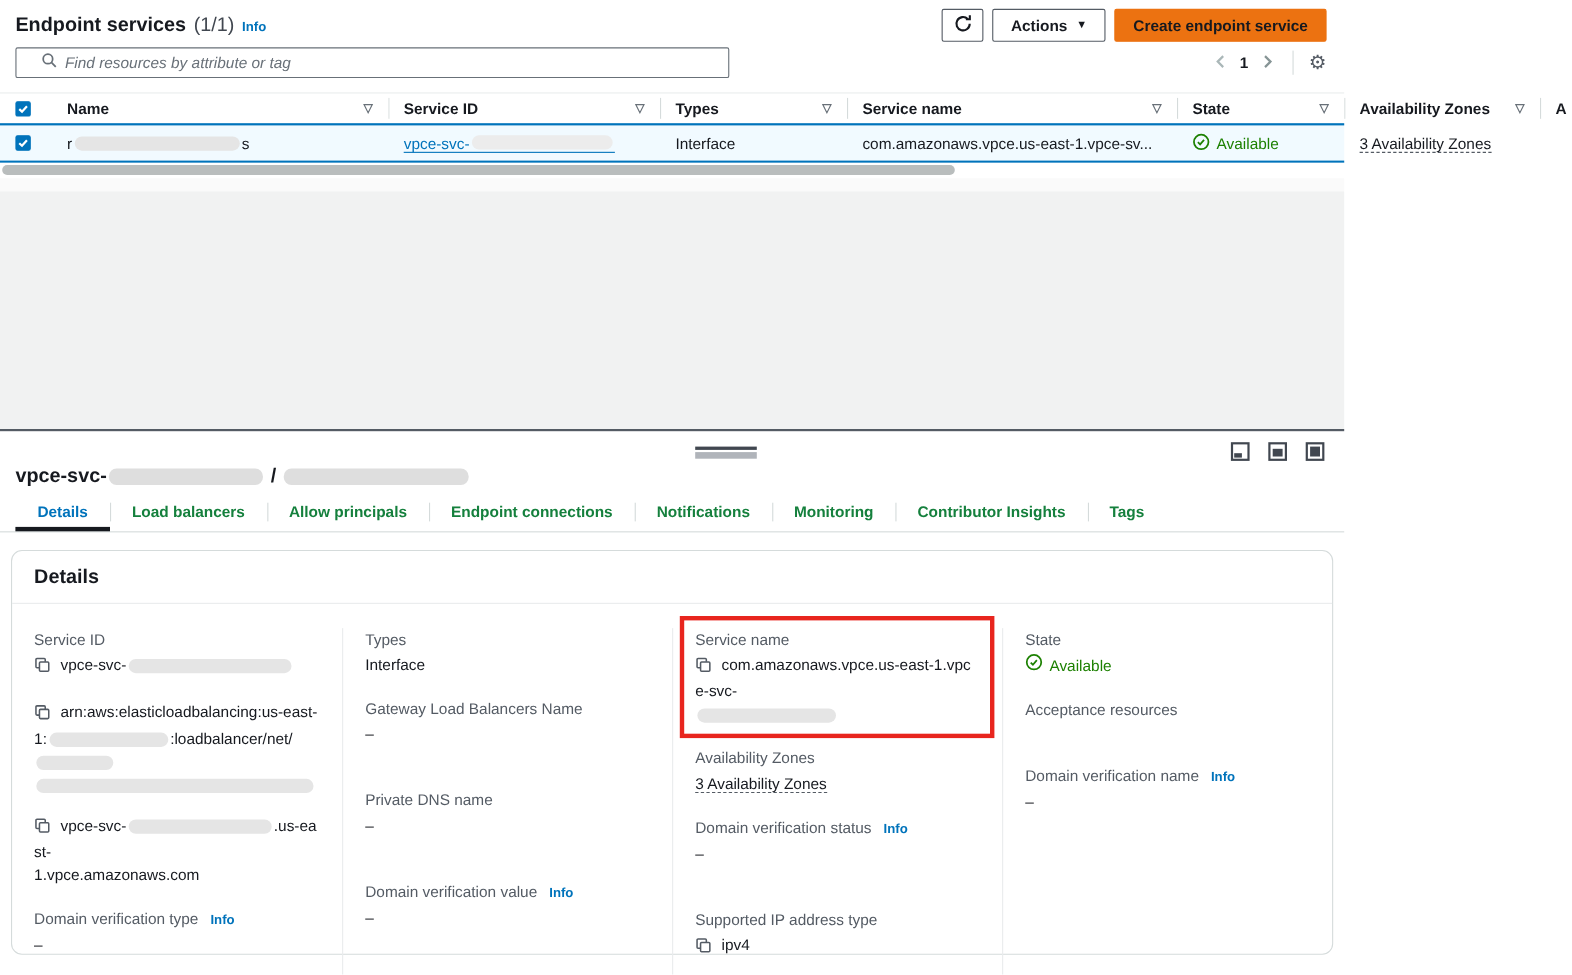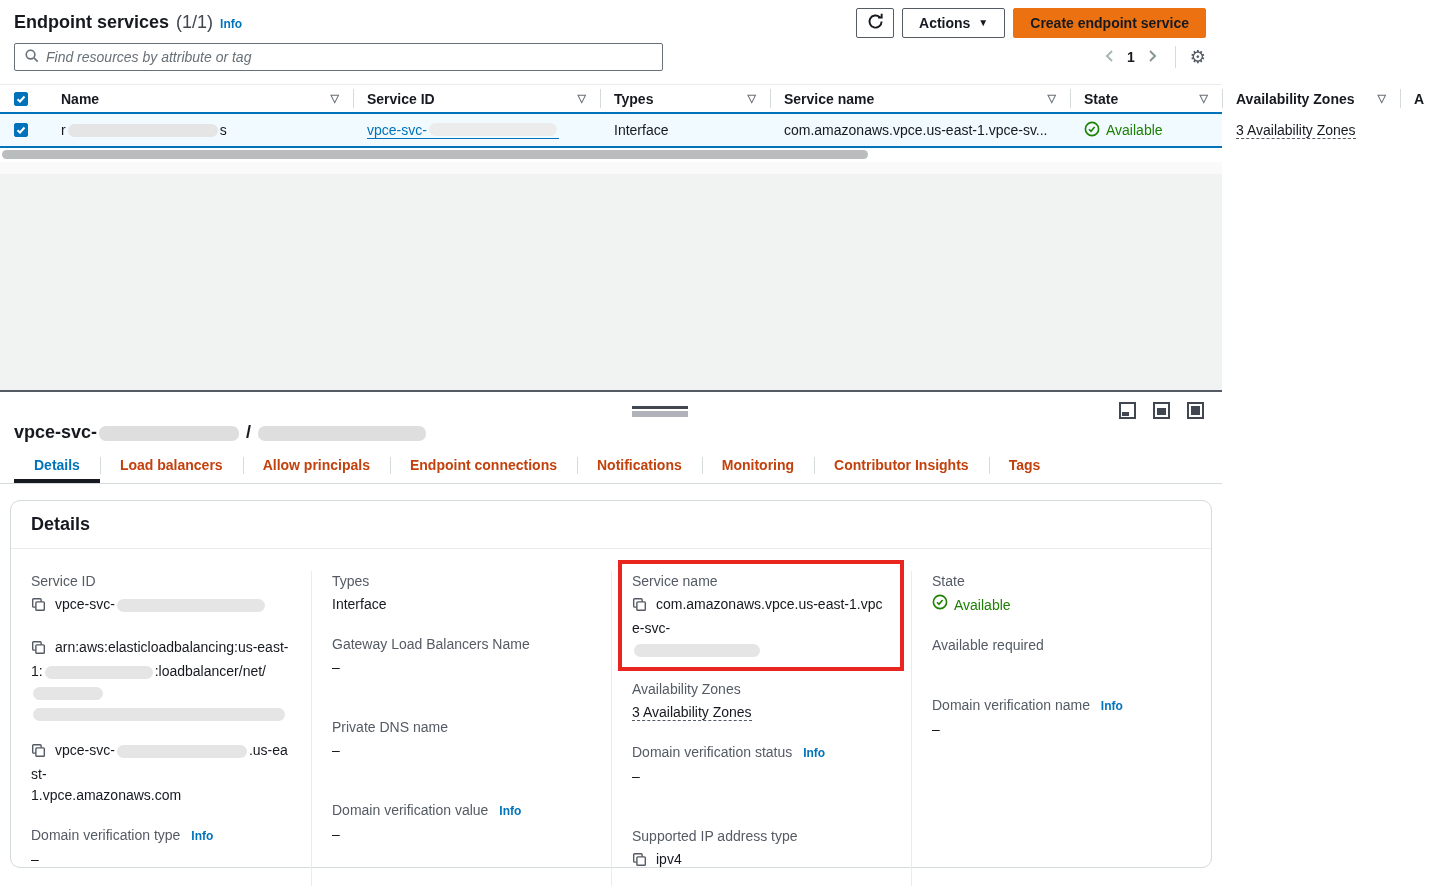--- a/index.html
+++ b/index.html
@@ -20,21 +20,21 @@
     display:flex; align-items:center; gap:8px; cursor:pointer;
     font-family:"Liberation Sans", sans-serif; }
   .btn-icon { width:38px; padding:0; justify-content:center; }
   .btn-primary { background:#ec7211; border-color:#ec7211; color:#16191f; }
   .caret { font-size:10px; color:#16191f; }
 
   
   .controls-row { display:flex; justify-content:space-between; align-items:center;
     padding:2px 16px 0 14px; height:32px; }
   .search-box { display:flex; align-items:center; gap:7px; width:649px; height:28px;
-    border:1px solid #687078; border-radius:2px; background:#fff; padding:0 9px; }
+    border:1px solid #687078; border-radius:2px; background:#fff; padding:0 22px; }
   .search-box input { border:none; outline:none; flex:1; font-size:14px; font-style:italic;
     color:#16191f; font-family:"Liberation Sans", sans-serif; background:transparent; }
   .search-box input::placeholder { color:#687078; font-style:italic; }
   .pagination { display:flex; align-items:center; gap:10px; }
   .page-chevron { background:none; border:none; cursor:pointer; display:flex; align-items:center; padding:2px; }
   .page-num { font-size:14px; font-weight:700; }
   .pag-sep { width:1px; height:22px; background:#d5dbdb; margin:0 4px; }
   .gear { font-size:18px; color:#545b64; cursor:pointer; line-height:1; }
 
   
@@ -78,21 +78,21 @@
   .panel-ico .fill { position:absolute; background:#414750; }
   .panel-ico.small .fill { left:1px; bottom:1px; width:7px; height:4px; }
   .panel-ico.half .fill { left:2px; bottom:2px; width:9px; height:7px; }
   .panel-ico.full .fill { left:2px; top:2px; right:2px; bottom:2px; }
 
   .panel-title { padding:6px 14px 10px; font-size:18px; font-weight:700; }
   .panel-title .redact { height:15px; background:#dedede; }
 
   
   .tabs { display:flex; border-bottom:1px solid #d5dbdb; padding:0 14px; height:31px; }
-  .tab { font-size:14px; font-weight:700; color:#c2410c; padding:4px 20px 9px; cursor:pointer;
+  .tab { font-size:14px; font-weight:700; color:#15803d; padding:4px 20px 9px; cursor:pointer;
     position:relative; white-space:nowrap; }
   .tab + .tab::before { content:''; position:absolute; left:0; top:4px; height:17px; width:1px; background:#d5dbdb; }
   .tab.active { color:#0073bb; border-bottom:4px solid #16191f; padding-bottom:5px; }
 
   
   .card { margin:16px 10px 0; border:1px solid #d5dbdb; border-radius:10px; background:#fff; height:368px; }
   .card-header { padding:13px 20px; font-size:18px; font-weight:700; border-bottom:1px solid #e9ebed; }
   .card-body { display:grid; grid-template-columns:1fr 1fr 1fr 1fr; padding:22px 0 10px; }
   .col { padding:0 20px; }
   .col + .col { border-left:1px solid #e9ebed; }
@@ -401,21 +401,21 @@
                   <svg width="16" height="16" viewBox="0 0 16 16" fill="none" stroke="#1d8102" stroke-width="1.6">
                       <circle cx="8" cy="8" r="6.6"></circle>
                       <path d="M5 8.3l2 2 3.6-4.2"></path>
                     </svg>
                 </span>
                 <span>Available</span>
               </span>
             </div>
           </div>
           <div class="field" style="margin-bottom:39px">
-            <div class="field-label">Available required</div>
+            <div class="field-label">Acceptance resources</div>
           </div>
           <div class="field">
             <div class="field-label">
               <span>Domain verification name</span>
               <span class="info-link" style="margin-left:7px">Info</span>
             </div>
             <div class="field-value">–</div>
           </div>
         </div>
 

